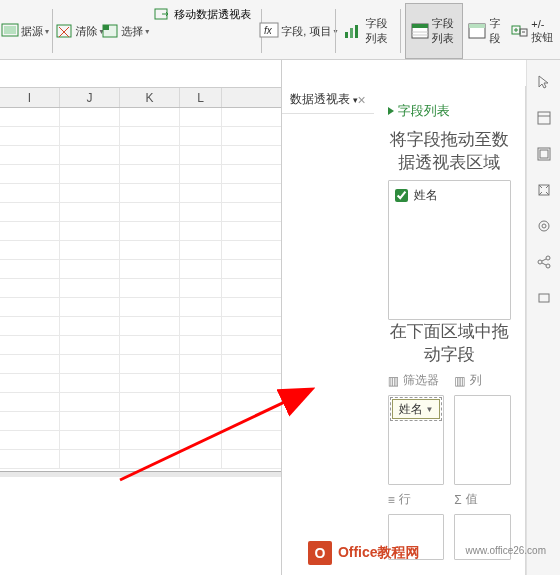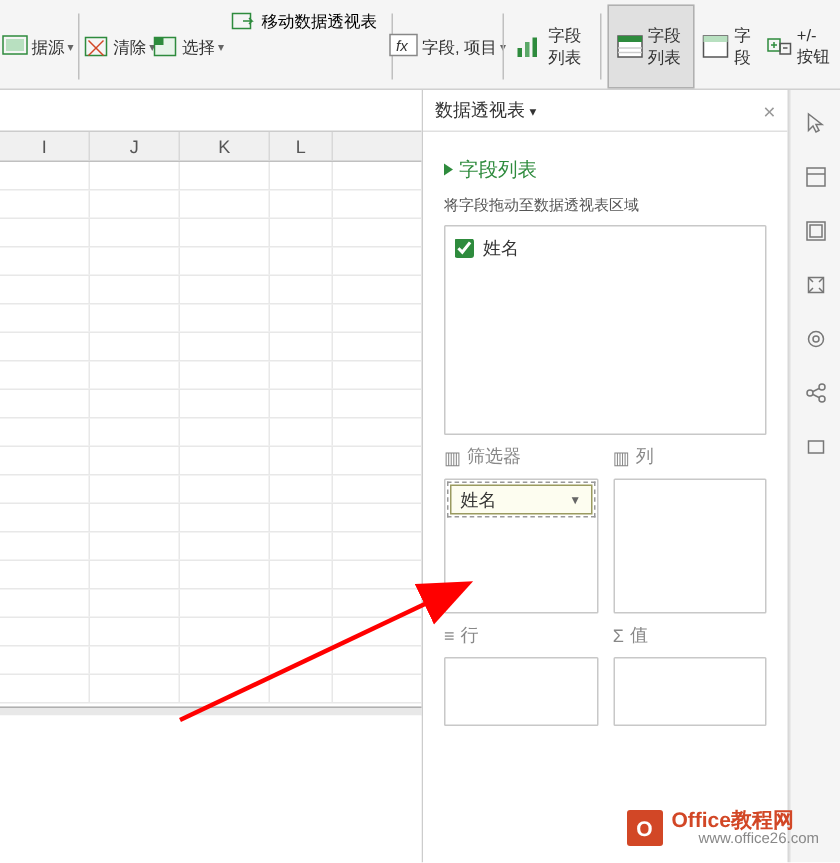--- a/index.html
+++ b/index.html
@@ -20,49 +20,49 @@
     .col-headers { height: 20px; display: flex; background: #f0f0f0; border-bottom: 1px solid #c0c0c0; }
     .col-h { width: 60px; border-right: 1px solid #d8d8d8; text-align: center; font-size: 12px; color: #555; line-height: 20px; }
     .col-h.last { width: 42px; }
     .grid-rows { flex: 1; }
     .row { height: 19px; display: flex; border-bottom: 1px solid #e8e8e8; }
     .cell { width: 60px; border-right: 1px solid #e8e8e8; }
     .cell.last { width: 42px; }
     .grid-split { height: 6px; border-top: 1px solid #b0b0b0; background: #e8e8e8; }
     
     .panel-col { flex: 1; display: flex; }
-    .task-pane { flex: 1; background: #fff; border-right: 1px solid #d8d8d8; padding: 0; display: flex; flex-direction: column; font-size: 12px; color: #333; }
+    .task-pane { flex: 1; background: #fff; border-right: 1px solid #d8d8d8; padding: 0; display: flex; flex-direction: row; font-size: 12px; color: #333; margin-top: 26px; }
     .pane-header { height: 28px; display: flex; align-items: center; padding: 0 8px; border-bottom: 1px solid #e0e0e0; }
     .pane-header .title { flex: 1; font-size: 12px; display: flex; align-items: center; gap: 3px; }
     .pane-close { color: #999; cursor: pointer; font-size: 14px; }
     .pane-body { padding: 10px 14px 10px 14px; flex: 1; overflow: hidden; }
     
     .section-title { color: #2e8b3d; font-size: 13px; margin: 6px 0 8px 0; display: flex; align-items: center; gap: 4px; }
     .section-title::before { content: ""; display: inline-block; width: 0; height: 0; border-left: 6px solid #2e8b3d; border-top: 4px solid transparent; border-bottom: 4px solid transparent; }
-    .hint { font-size: 10px; color: #555; margin-bottom: 6px; }
+    .hint { font-size: 17px; color: #555; margin-bottom: 6px; text-align: center; }
     .field-box { border: 1px solid #c8c8c8; background: #fff; height: 140px; padding: 6px; border-radius: 1px; }
     .field-item { display: flex; align-items: center; gap: 6px; font-size: 12px; }
     .field-item input { width: 13px; height: 13px; accent-color: #2e8b3d; }
     
     .area-grid { display: grid; grid-template-columns: 1fr 1fr; gap: 6px 10px; margin-top: 6px; }
     .area-label { font-size: 12px; color: #888; display: flex; align-items: center; gap: 4px; }
     .area-box { border: 1px solid #c8c8c8; background: #fff; height: 90px; border-radius: 1px; padding: 3px; }
     .area-box.tall { height: 46px; }
     
     .filter-chip { border: 1px solid #9a9a60; background: #fdfdf0; height: 20px; display: flex; align-items: center; padding: 0 6px; font-size: 12px; color: #333; justify-content: space-between; cursor: pointer; outline: 1px dashed #999; outline-offset: 1px; }
     .filter-chip .dd { font-size: 8px; color: #666; }
     
     .side-rail { width: 34px; background: #f5f5f5; border-left: 1px solid #e0e0e0; display: flex; flex-direction: column; align-items: center; gap: 16px; padding-top: 12px; }
     .rail-icon { width: 20px; height: 20px; color: #777; display: flex; align-items: center; justify-content: center; cursor: pointer; }
     
     .arrow-overlay { position: absolute; pointer-events: none; z-index: 100; }
     
     .watermark { position: absolute; right: 14px; bottom: 10px; display: flex; align-items: center; gap: 6px; z-index: 200; }
     .wm-logo { width: 24px; height: 24px; background: #d24726; display: flex; align-items: center; justify-content: center; color: #fff; font-weight: bold; border-radius: 2px; font-size: 14px; }
-    .wm-text { display: flex; flex-direction: column; line-height: 1.1; }
+    .wm-text { display: flex; flex-direction: row; line-height: 1.1; gap: 28px; }
     .wm-title { color: #d24726; font-size: 14px; font-weight: bold; }
     .wm-url { color: #888; font-size: 10px; margin-left: 18px; }
   </style>
 </head>
 <body>
 
 <div class="ribbon">
   <div class="ribbon-item">
     <div class="icon-box">
         <svg width="18" height="16">
@@ -310,20 +310,21 @@
       <div class="pane-body">
         <div class="section-title">字段列表</div>
         <div class="hint">将字段拖动至数据透视表区域</div>
         <div class="field-box">
           <label class="field-item">
             <input type="checkbox" checked="" style="">
             <span>姓名</span>
           </label>
         </div>
 
+        <div class="hint">在下面区域中拖动字段</div>
 
         <div class="area-grid">
           <div class="area-label">
               <span>▥</span>
               <span>筛选器</span>
             </div>
           <div class="area-label">
               <span>▥</span>
               <span>列</span>
             </div>

